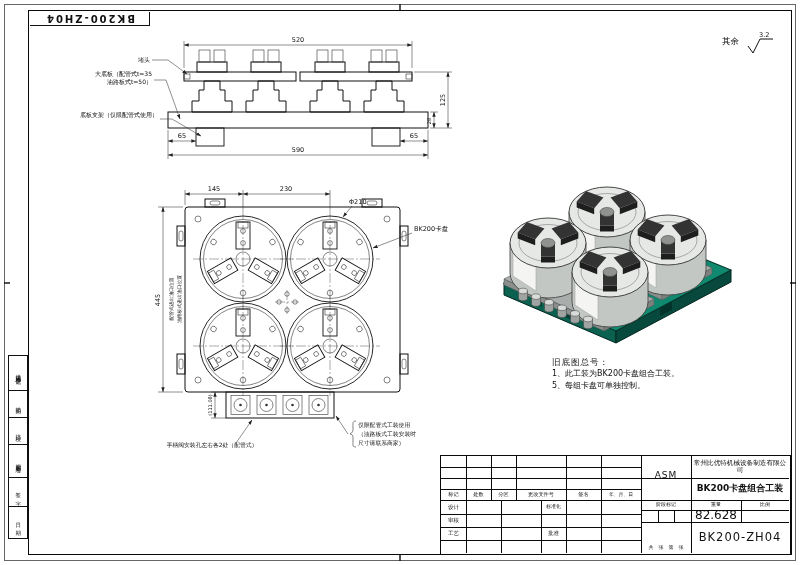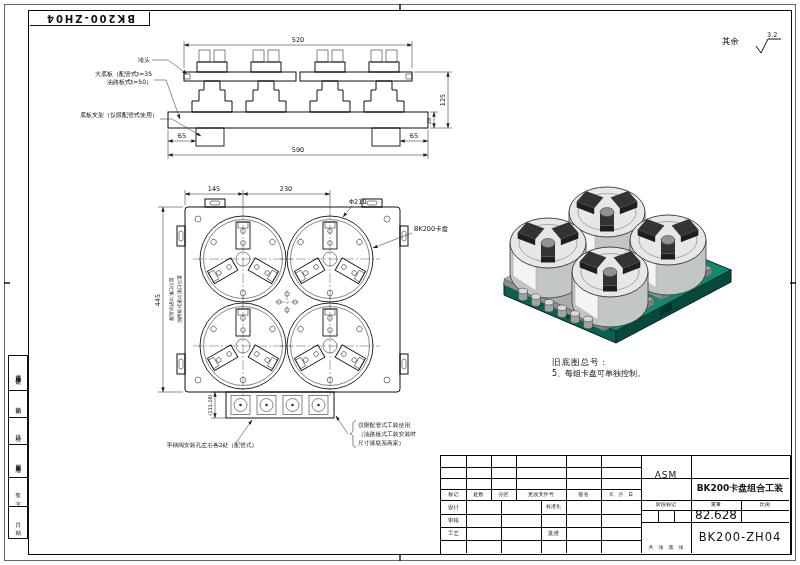--- a/index.html
+++ b/index.html
@@ -5,21 +5,21 @@
   *{margin:0;padding:0;box-sizing:border-box}
   html,body{background:#fff}
   .sheet{position:relative;width:800px;height:565px;background:#fff;font-family:"DejaVu Sans","Liberation Sans",sans-serif;color:#111;overflow:hidden}
   .outer{position:absolute;left:4px;top:4px;right:4px;bottom:4px;border:1px solid #666}
   .inner{position:absolute;left:28px;top:10px;right:8px;bottom:10px;border:1.8px solid #0a0a0a}
   .stamp{position:absolute;left:30px;top:12px;width:120px;height:14px;border-right:1.6px solid #111;border-bottom:1.6px solid #111;display:flex;align-items:center;justify-content:center;background:#fff}
   .stamp span{display:block;transform:rotate(180deg);font-size:10px;font-weight:600;letter-spacing:2px}
   .mcol{position:absolute;left:8px;top:356px;width:20px}
   .mbox{border:1px solid #111;margin-top:-1px;display:flex;align-items:center;justify-content:center;background:#fff}
   .mbox span{writing-mode:vertical-rl;text-orientation:upright;font-size:5.5px;letter-spacing:1px;line-height:1}
-  .finish{position:absolute;left:722px;top:28px;display:flex;align-items:center;gap:14px}
+  .finish{position:absolute;left:722px;top:28px;display:flex;align-items:center;gap:6px}
   .finish .fl{font-size:8.5px}
   .notes{position:absolute;left:552px;top:356px;width:200px;font-size:8px;line-height:12px}
   .notes .nt{font-size:8.5px;letter-spacing:1px}
   .notes .n4{font-size:7.2px}
   .tb{position:absolute;left:440px;top:455px;width:351px;height:100px;border:1.6px solid #0a0a0a;background:#fff}
   .tb i{position:absolute;background:#0a0a0a;display:block}
   .tb .vl{width:1px}.tb .hl{height:1px}
   .tb .cell{position:absolute;display:flex;align-items:center;justify-content:center;text-align:center;font-size:6px;line-height:1.1;overflow:hidden}
   svg.views{position:absolute;left:0;top:0}
   .s-med{fill:none;stroke:#111;stroke-width:1}
@@ -295,20 +295,21 @@
           <use href="#fit3d" x="549" y="302.2"></use>
         <use href="#fit3d" x="562" y="307.8"></use>
           <use href="#fit3d" x="575" y="313.4"></use>
           <use href="#fit3d" x="588" y="319"></use>
       </g>
     </g>
   </svg>
 
   <div class="notes">
     <div class="nt">旧底图总号：</div>
+    <div>1、此工装为BK200卡盘组合工装。</div>
     <div>5、每组卡盘可单独控制。</div>
   </div>
 
   <div class="tb">
     <i class="vl" style="left:200px;top:0;height:97px"></i>
     <i class="vl" style="left:250px;top:0;height:97px"></i>
     <i class="vl" style="left:300px;top:44px;height:22px"></i>
     <i class="vl" style="left:25px;top:0;height:97px"></i>
     <i class="vl" style="left:50px;top:0;height:44px"></i>
     <i class="vl" style="left:75px;top:0;height:44px"></i>
@@ -333,20 +334,21 @@
     <div class="cell" style="left:50px;top:33px;width:25px;height:11px;font-size:5.2px">分区</div>
     <div class="cell" style="left:75px;top:33px;width:50px;height:11px;font-size:5.2px">更改文件号</div>
     <div class="cell" style="left:125px;top:33px;width:35px;height:11px;font-size:5.2px">签名</div>
     <div class="cell" style="left:160px;top:33px;width:40px;height:11px;font-size:4.8px">年、月、日</div>
     <div class="cell" style="left:0;top:44px;width:25px;height:14px;font-size:5.5px">设计</div>
     <div class="cell" style="left:100px;top:44px;width:25px;height:14px;font-size:5px">标准化</div>
     <div class="cell" style="left:0;top:58px;width:25px;height:13px;font-size:5.5px">审核</div>
     <div class="cell" style="left:0;top:71px;width:25px;height:13px;font-size:5.5px">工艺</div>
     <div class="cell" style="left:100px;top:71px;width:25px;height:13px;font-size:5.5px">批准</div>
     <div class="cell" style="left:200px;top:9px;width:50px;height:22px;font-size:9px;letter-spacing:1px">ASM</div>
+    <div class="cell" style="left:250px;top:0;width:98px;height:22px;font-size:6.6px">常州比优特机械设备制造有限公司</div>
     <div class="cell" style="left:250px;top:22px;width:98px;height:22px;font-size:9px;font-weight:600">BK200卡盘组合工装</div>
     <div class="cell" style="left:200px;top:44px;width:50px;height:10px;font-size:5px">阶段标记</div>
     <div class="cell" style="left:250px;top:44px;width:50px;height:10px;font-size:5px">重量</div>
     <div class="cell" style="left:300px;top:44px;width:48px;height:10px;font-size:5px">比例</div>
     <div class="cell" style="left:250px;top:54px;width:50px;height:12px;font-size:12px">82.628</div>
     <div class="cell" style="left:300px;top:54px;width:48px;height:12px;font-size:6.5px"></div>
     <div class="cell" style="left:200px;top:66px;width:50px;height:31px;font-size:5px;align-items:flex-end;padding-bottom:3px">共　张　第　张</div>
     <div class="cell" style="left:250px;top:66px;width:98px;height:31px;font-size:11.5px;letter-spacing:1px">BK200-ZH04</div>
   </div>
 </div>

